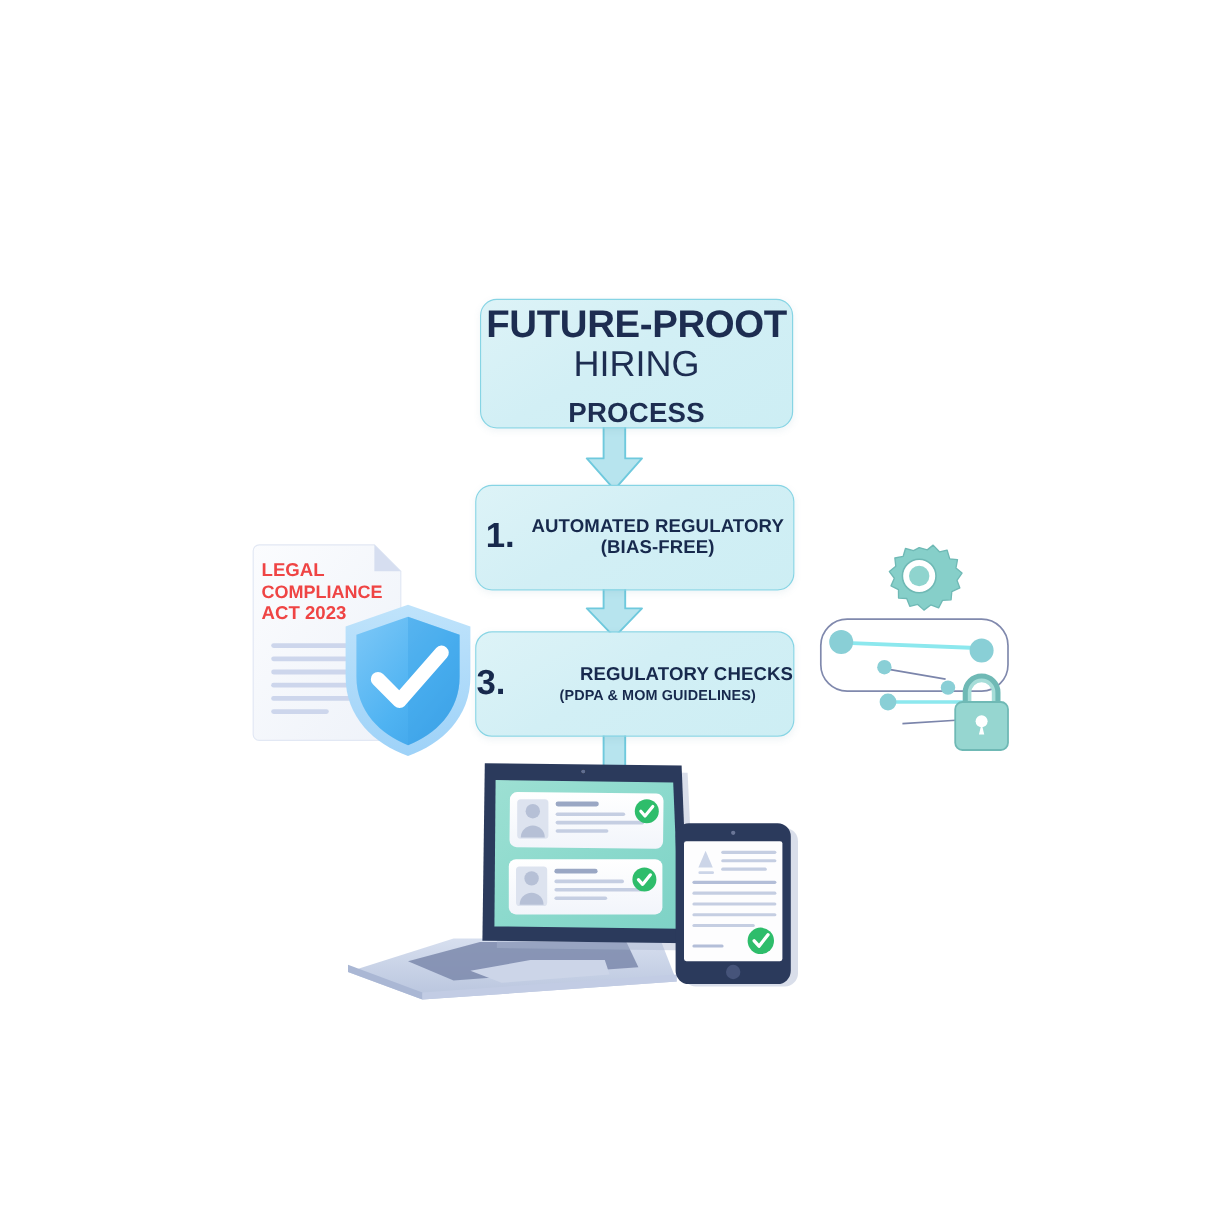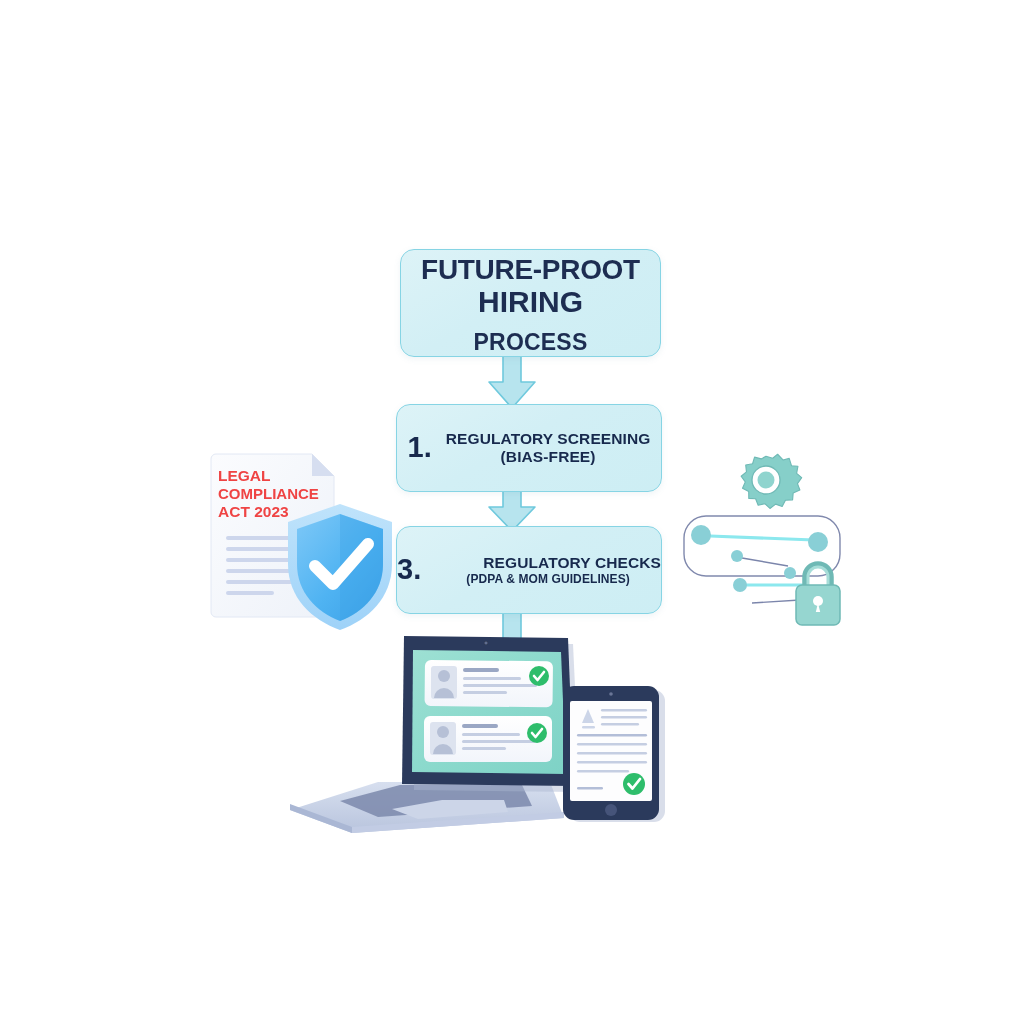--- a/index.html
+++ b/index.html
@@ -41,29 +41,29 @@
   .box-title {
     position: absolute;
     left: 400px;
     top: 249px;
     width: 261px;
     height: 108px;
     flex-direction: column;
     padding-top: 4px;
   }
   .title-l1 {
-    font-size: 28px;
+    font-size: 32px;
     font-weight: bold;
     letter-spacing: -0.3px;
     line-height: 1.0;
     white-space: nowrap;
   }
   .title-l2 {
     font-size: 30px;
-    font-weight: bold;
+    font-weight: normal;
     line-height: 1.05;
     margin-top: 2px;
   }
   .title-l3 {
     font-size: 23px;
     font-weight: bold;
     line-height: 1.05;
     margin-top: 13px;
     letter-spacing: 0.2px;
   }
@@ -218,21 +218,21 @@
 
   <div class="flow-box box-title">
     <div class="title-l1">FUTURE-PROOT</div>
     <div class="title-l2">HIRING</div>
     <div class="title-l3">PROCESS</div>
   </div>
 
   <div class="flow-box box-step box-step-1">
     <div class="step-num">1.</div>
     <div class="step-text">
-      <div class="step-l1">REGULATORY SCREENING</div>
+      <div class="step-l1">AUTOMATED REGULATORY</div>
       <div class="step-l2">(BIAS-FREE)</div>
     </div>
   </div>
 
   <div class="flow-box box-step box-step-3">
     <div class="step-num">3.</div>
     <div class="step-text">
       <div class="step-l1">REGULATORY CHECKS</div>
       <div class="step-l2">(PDPA &amp; MOM GUIDELINES)</div>
     </div>

